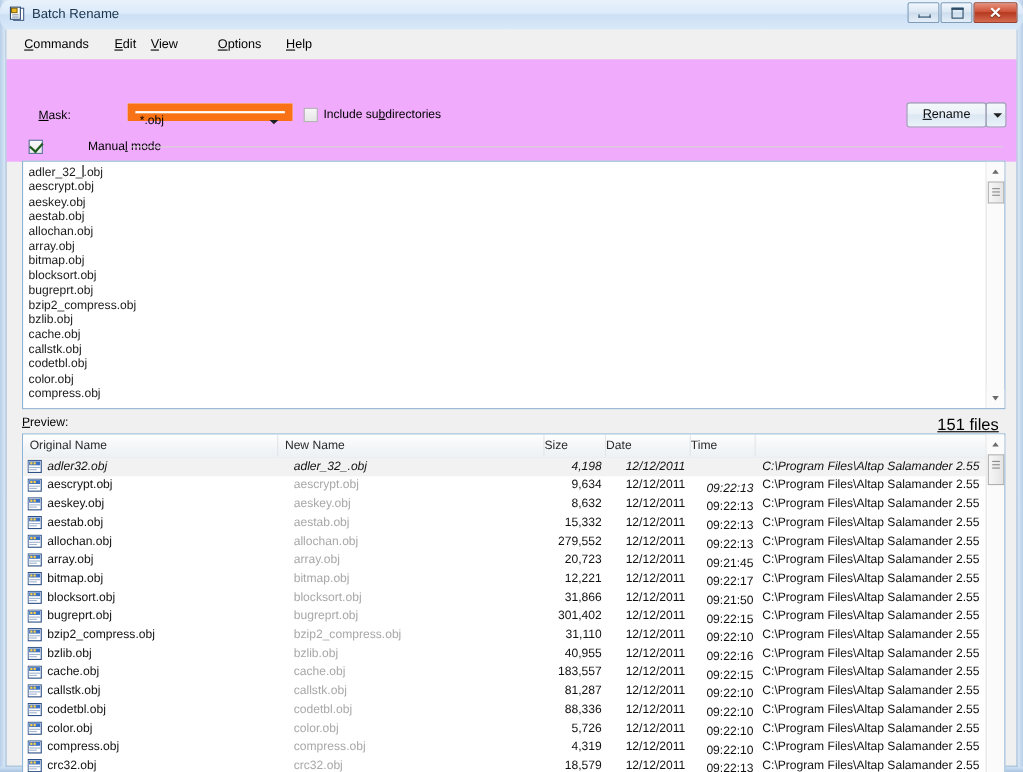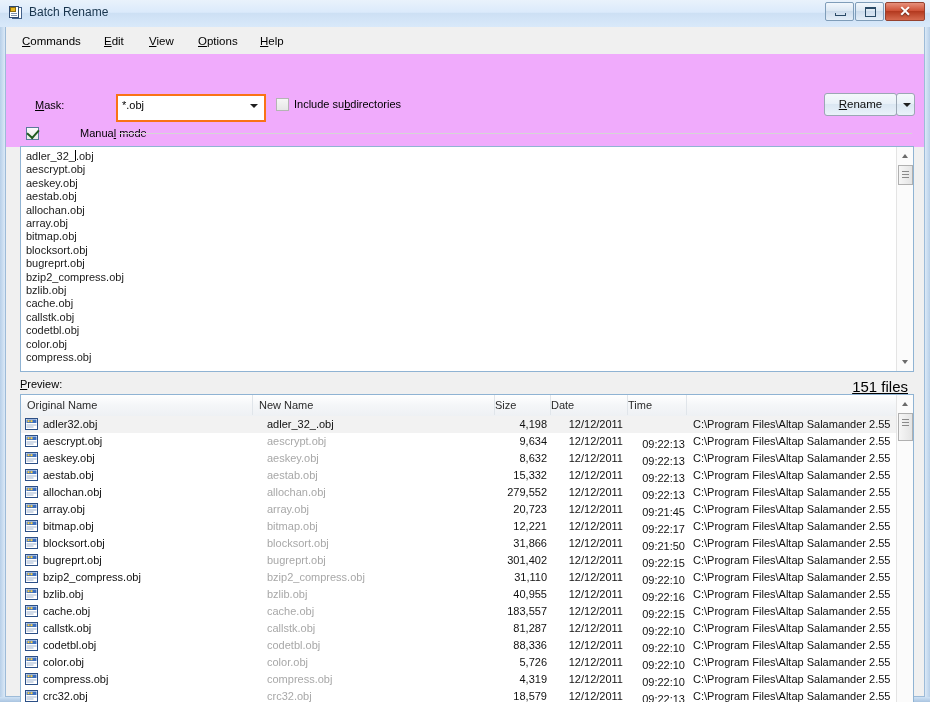--- a/index.html
+++ b/index.html
@@ -22,20 +22,21 @@
   #frame-left{left:0;}
   #frame-right{right:0;background:linear-gradient(to left,#b7cfe8,#dbe9f7);}
   #frame-bottom{
     position:absolute;left:0;right:0;bottom:0;height:5px;
     background:linear-gradient(to bottom,#cfe2f5,#a9c4e0);
   }
   
   #titlebar{
     position:absolute;left:0;top:0;width:930px;height:27px;
     background:linear-gradient(to bottom,#e9f2fb 0%,#dbeafb 45%,#cde0f4 50%,#d9e9fa 100%);
+    border-radius:10px;
   }
   #title-icon{
     position:absolute;left:8px;top:5px;width:16px;height:16px;
   }
   #title-text{
     position:absolute;left:29px;top:5px;
     font-size:12px;color:#18344c;
     white-space:nowrap;
   }
   .winbtn{
@@ -72,22 +73,22 @@
     font-size:11.5px;color:#000;
     padding:1px 4px;
     white-space:nowrap;
     cursor:default;
   }
   .menu-item u{text-decoration:underline;}
   
   #opts{position:absolute;left:0;top:27px;right:0;height:93px;background:#f0abfc;}
   #mask-label{position:absolute;left:29px;top:45px;font-size:11px;color:#000;}
   #mask-combo{
-    position:absolute;left:110px;top:40px;width:150px;height:28px;
-    background:#fff;border:2px solid #f97316;box-sizing:border-box;
+    position:absolute;left:110px;top:40px;width:150px;height:16px;
+    background:#fff;border:7px solid #f97316;box-sizing:border-box;
   }
   #mask-value{position:absolute;left:4px;top:3px;font-size:11px;color:#000;}
   #mask-arrow{
     position:absolute;right:1px;top:1px;width:17px;height:17px;
     background:transparent;
   }
   #mask-arrow .tri{
     position:absolute;left:4px;top:7px;
     width:0;height:0;border-left:4px solid transparent;border-right:4px solid transparent;
     border-top:4px solid #1f1f1f;
@@ -171,21 +172,21 @@
     position:absolute;top:0;height:20px;line-height:20px;
     font-size:11px;color:#2b2b2b;
     border-right:1px solid #e0e5ea;
     box-sizing:border-box;
     overflow:hidden;white-space:nowrap;
   }
   .hdr-cell.l{padding-left:6px;}
   .hdr-cell.r{text-align:left;padding-right:7px;}
   #lv-rows{position:absolute;left:0;top:21px;right:17px;bottom:0;overflow:hidden;}
   .row{position:relative;height:17px;white-space:nowrap;}
-  .row.sel{background:#f2f2f2;}
+  .row.sel{background:#f2f2f2;font-style:italic;}
   .cell{position:absolute;top:0;height:17px;line-height:17px;font-size:11px;
     overflow:hidden;white-space:nowrap;box-sizing:border-box;}
   .c-orig{left:22px;width:206px;color:#111;}
   .c-new{left:246px;width:222px;color:#a8a8a8;}
   .c-new.act{color:#111;}
   .c-size{left:470px;width:56px;text-align:right;color:#111;}
   .c-date{left:530px;width:72px;text-align:right;color:#111;}
   .c-time{left:604px;width:60px;text-align:right;color:#111;margin-top:20px;}
   .c-path{left:672px;width:240px;color:#111;}
   .ficon{position:absolute;left:4px;top:2px;width:14px;height:13px;}
@@ -229,21 +230,21 @@
     <div class="winbtn" id="btn-close">
       <span class="glyph-close">✕</span>
     </div>
   </div>
 
   <div id="client">
 
     <div id="menubar">
       <div class="menu-item" style="left:12px"><u>C</u><span>ommands</span></div>
       <div class="menu-item" style="left:94px"><u>E</u><span>dit</span></div>
-      <div class="menu-item" style="left:139px"><u>V</u><span>iew</span></div>
+      <div class="menu-item" style="left:127px"><u>V</u><span>iew</span></div>
       <div class="menu-item" style="left:188px"><u>O</u><span>ptions</span></div>
       <div class="menu-item" style="left:250px"><u>H</u><span>elp</span></div>
     </div>
 
     <div id="opts">
       <span id="mask-label"><u>M</u><span>ask:</span></span>
 
       <div id="mask-combo">
         <span id="mask-value" title="*.*">*.obj</span>
         <span id="mask-arrow">

